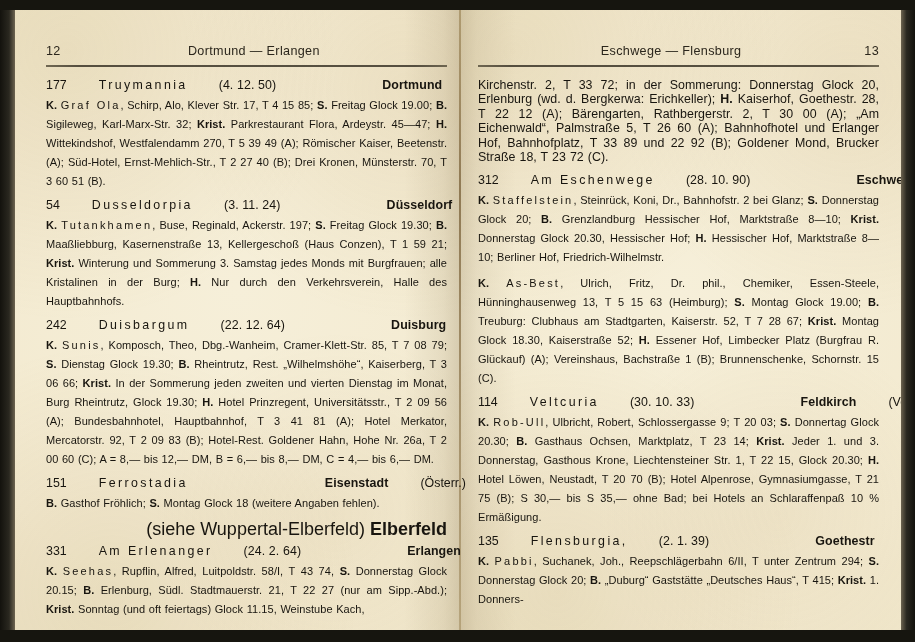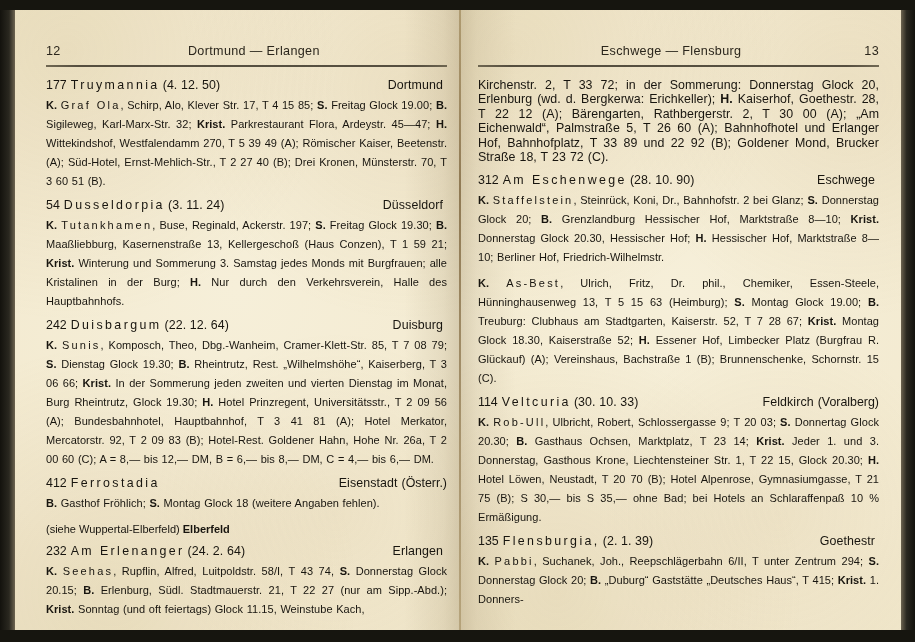--- a/index.html
+++ b/index.html
@@ -111,31 +111,33 @@
 
   .entry { margin-bottom: 7px; }
 
   .entry-head {
     display: flex;
     align-items: baseline;
     font-size: 12.4px;
     color: #18150f;
     line-height: 15px;
     white-space: nowrap;
+    gap: 28px;
   }
   .entry-head .num { margin-right: 4px; }
   .entry-head .club {
     letter-spacing: 2.4px;
     margin-right: 3px;
   }
   .entry-head .founded { letter-spacing: .1px; }
   .entry-head .spacer { flex: 1; min-width: 8px; }
   .entry-head .city {
-    font-weight: normal;
+    font-weight: bold;
     letter-spacing: .1px;
+    margin-left: 42px;
   }
   .entry-head .region {
     font-weight: normal;
     margin-left: 4px;
   }
 
   .entry-body {
     font-size: 11px;
     line-height: 19px;
     color: #18150f;
@@ -150,23 +152,24 @@
   .cont-body {
     font-size: 12.4px;
     line-height: 14.4px;
     color: #18150f;
     text-align: justify;
     letter-spacing: .05px;
     word-spacing: .5px;
   }
 
   .xref-line {
-    font-size: 11px;
+    font-size: 18px;
     line-height: 15px;
     color: #18150f;
+    text-align: right;
     margin: 9px 0 7px 0;
   }
   .xref-line b { font-weight: bold; }
 
   
   .col { text-rendering: optimizeLegibility; }
 </style>
 </head>
 <body>
 
@@ -225,38 +228,38 @@
           <span class="founded">(22. 12. 64)</span>
           <span class="spacer"></span>
           <span class="city">Duisburg</span>
           <span class="region"></span>
         </div>
         <div class="entry-body"><b>K.</b> <span class="sp">Sunis</span>, Komposch, Theo, Dbg.-Wanheim, Cramer-Klett-Str. 85, T 7 08 79; <b>S.</b> Dienstag Glock 19.30; <b>B.</b> Rheintrutz, Rest. „Wilhelmshöhe“, Kaiserberg, T 3 06 66; <b>Krist.</b> In der Sommerung jeden zweiten und vierten Dienstag im Monat, Burg Rheintrutz, Glock 19.30; <b>H.</b> Hotel Prinzregent, Universitätsstr., T 2 09 56 (A); Bundesbahnhotel, Hauptbahnhof, T 3 41 81 (A); Hotel Merkator, Mercatorstr. 92, T 2 09 83 (B); Hotel-Rest. Goldener Hahn, Hohe Nr. 26a, T 2 00 60 (C); A = 8,— bis 12,— DM, B = 6,— bis 8,— DM, C = 4,— bis 6,— DM.</div>
       </div>
 
       <div class="entry">
         <div class="entry-head">
-          <span class="num">412</span>
+          <span class="num">151</span>
           <span class="club">Ferrostadia</span>
           <span class="founded"></span>
           <span class="spacer"></span>
           <span class="city">Eisenstadt</span>
           <span class="region">(Österr.)</span>
         </div>
         <div class="entry-body"><b>B.</b> Gasthof Fröhlich; <b>S.</b> Montag Glock 18 (weitere Angaben fehlen).</div>
       </div>
 
       <div class="xref-line">
         <span>(siehe Wuppertal-Elberfeld)</span>
         <b>Elberfeld</b>
       </div>
 
       <div class="entry">
         <div class="entry-head">
-          <span class="num">232</span>
+          <span class="num">331</span>
           <span class="club">Am Erlenanger</span>
           <span class="founded">(24. 2. 64)</span>
           <span class="spacer"></span>
           <span class="city">Erlangen</span>
           <span class="region"></span>
         </div>
         <div class="entry-body"><b>K.</b> <span class="sp">Seehas</span>, Rupflin, Alfred, Luitpoldstr. 58/I, T 43 74, <b>S.</b> Donnerstag Glock 20.15; <b>B.</b> Erlenburg, Südl. Stadtmauerstr. 21, T 22 27 (nur am Sipp.-Abd.); <b>Krist.</b> Sonntag (und oft feiertags) Glock 11.15, Weinstube Kach,</div>
       </div>
 
     </div>

